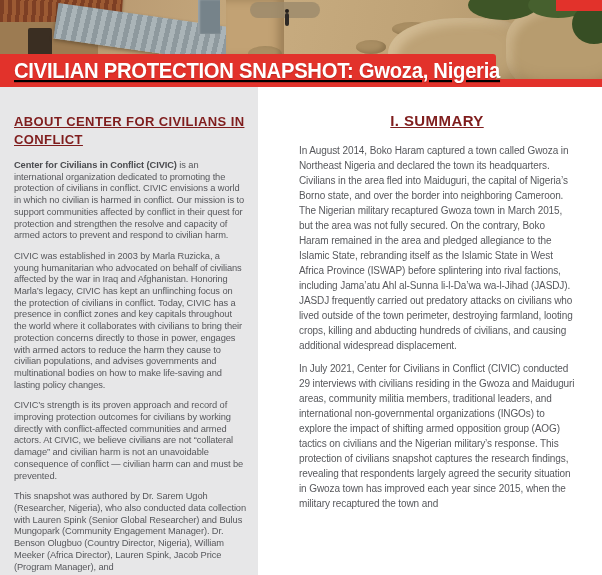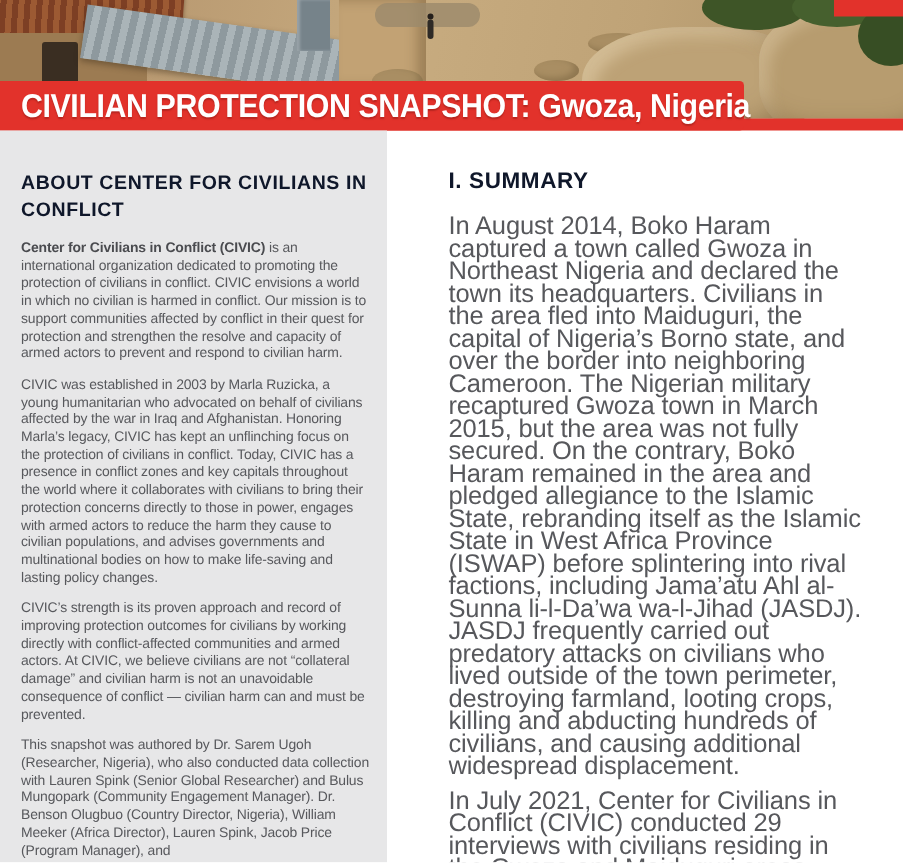--- a/index.html
+++ b/index.html
@@ -61,20 +61,21 @@
   .foliage.f3 { left: 572px; top: 4px; width: 44px; height: 40px; background: #374e24; }
   .corner-tab { right: 0; top: 0; width: 46px; height: 11px; }
 
   
   .red-strip { position: absolute; left: 0; top: 79px; width: 602px; height: 8px; }
   .title-banner {
     position: absolute; left: 0; top: 54px; width: 496px; height: 33px;
     display: flex; align-items: center;
     padding-left: 14px;
     border-radius: 0 3px 3px 0;
+    text-decoration: underline;
   }
   .title-banner .title-text {
     display: inline-block;
     color: #ffffff;
     font-size: 22px; font-weight: 700;
     letter-spacing: -0.3px;
     white-space: nowrap;
     transform: scaleX(0.92); transform-origin: left center;
     text-shadow: 0 1px 1px rgba(120,20,15,.4);
   }
@@ -85,38 +86,39 @@
     background: #e7e7e8;
     padding: 26px 12px 0 14px;
     overflow: hidden;
   }
   .right-col {
     position: absolute; left: 299px; top: 87px; width: 276px; height: 488px;
     padding-top: 25px;
     overflow: hidden;
   }
   h2.section-heading {
-    color: #0f172a;
+    color: #7f1d1d;
     font-size: 13px; font-weight: 700;
     letter-spacing: 0.4px;
     line-height: 18px;
     margin-bottom: 11px;
+    text-decoration: underline;
   }
-  .right-col h2.section-heading { font-size: 15px; margin-bottom: 13px; }
+  .right-col h2.section-heading { font-size: 15px; margin-bottom: 13px; text-align: center; }
   .left-panel p {
     color: #57585c;
     font-size: 9.3px; line-height: 11.7px;
     letter-spacing: -0.1px;
     margin-bottom: 9px;
   }
   .left-panel .ack-block { margin-top: 3px; }
   .lead-bold { font-weight: 700; color: #4a4b4f; text-align: center; }
   .right-col p {
     color: #57585c;
-    font-size: 17px; line-height: 15px;
+    font-size: 10px; line-height: 15px;
     letter-spacing: -0.1px;
     margin-bottom: 8px;
   }
   .accent-bg { background: #e2322b; }
 </style>
 </head>
 <body>
 
 <div class="page">
 

